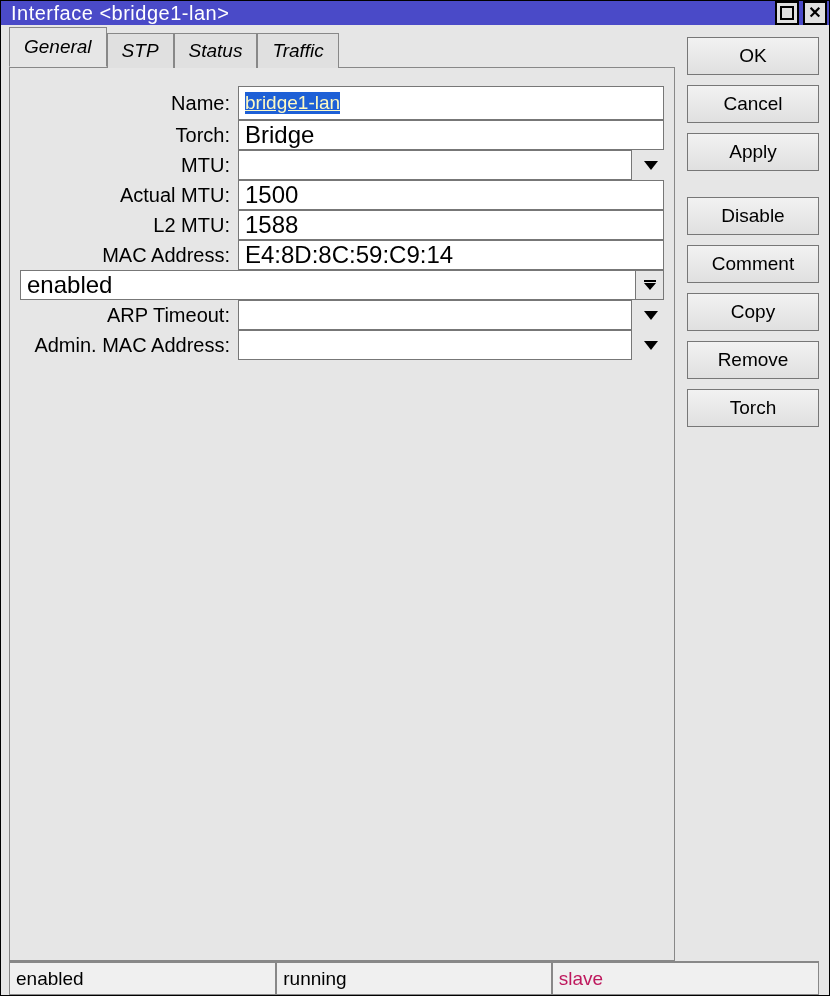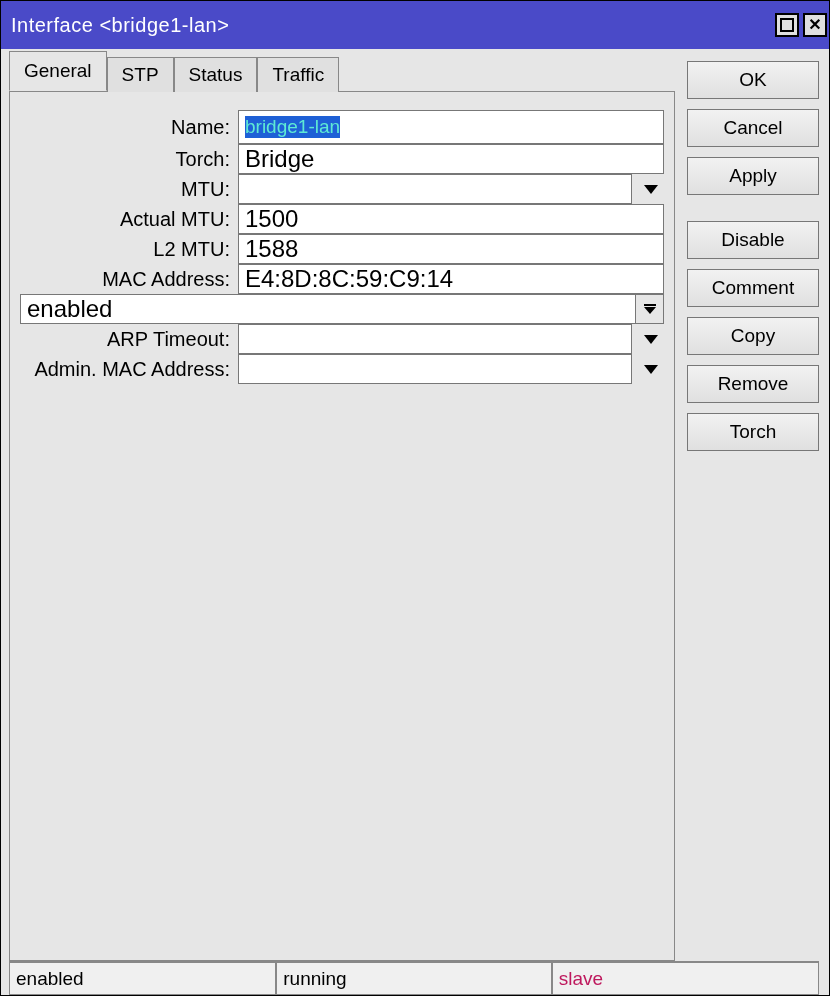--- a/index.html
+++ b/index.html
@@ -15,21 +15,21 @@
   }
   .window {
     width: 830px;
     height: 996px;
     background: #e6e6e6;
     border: 1px solid #000;
     display: flex;
     flex-direction: column;
   }
   .titlebar {
-    height: 48px;
+    height: 24px;
     background: #4a4ac8;
     display: flex;
     align-items: center;
     justify-content: space-between;
     padding: 0 2px 0 10px;
   }
   .titlebar-text {
     color: #fff;
     font-size: 20px;
     font-weight: 400;
@@ -80,20 +80,21 @@
     display: flex;
     flex-direction: column;
     min-width: 0;
   }
   .tabs {
     display: flex;
     align-items: flex-end;
     height: 34px;
     position: relative;
     z-index: 2;
+    font-style: italic;
   }
   .tab {
     padding: 6px 14px 6px 14px;
     font-size: 19px;
     border: 1px solid #888;
     border-bottom: none;
     background: #e0e0e0;
     margin-right: 0;
     position: relative;
     top: 1px;
@@ -141,22 +142,23 @@
     border: 1px solid #777;
     background: #fff;
     font-size: 24px;
     padding: 2px 6px;
     font-family: inherit;
     outline: none;
   }
   .sel-span {
     display: inline-block;
     background: #1e60d6;
-    color: #5eead4;
+    color: #fef9c3;
     padding: 0 0;
+    text-decoration: underline;
   }
   .name-input-box {
     flex: 1 1 auto;
     height: 34px;
     border: 1px solid #777;
     background: #fff;
     font-size: 19px;
     padding: 4px 6px;
     display: flex;
     align-items: center;

